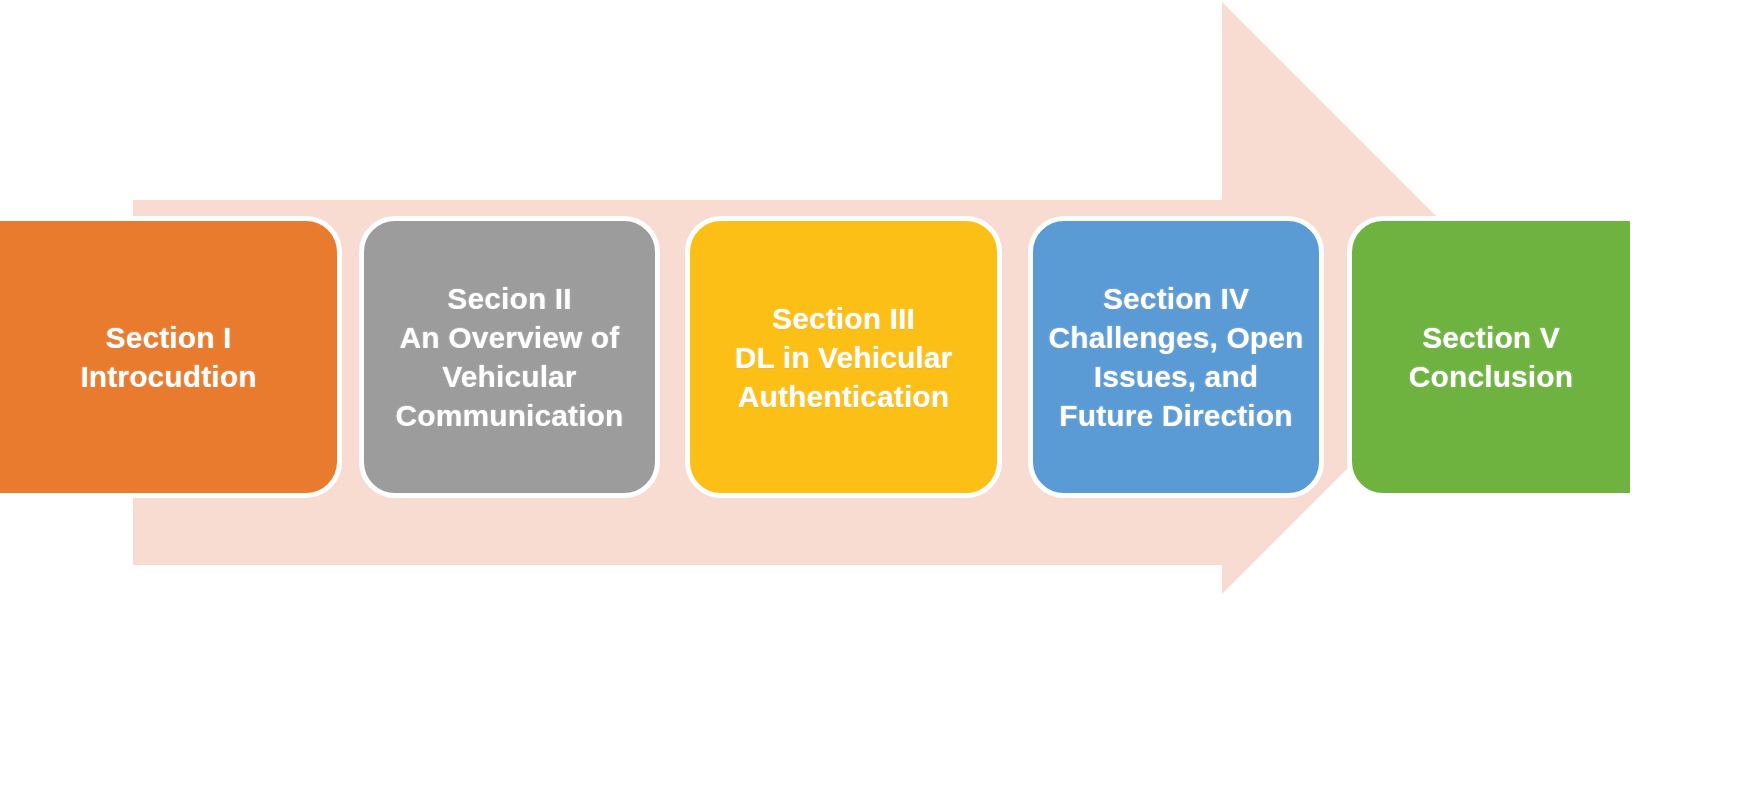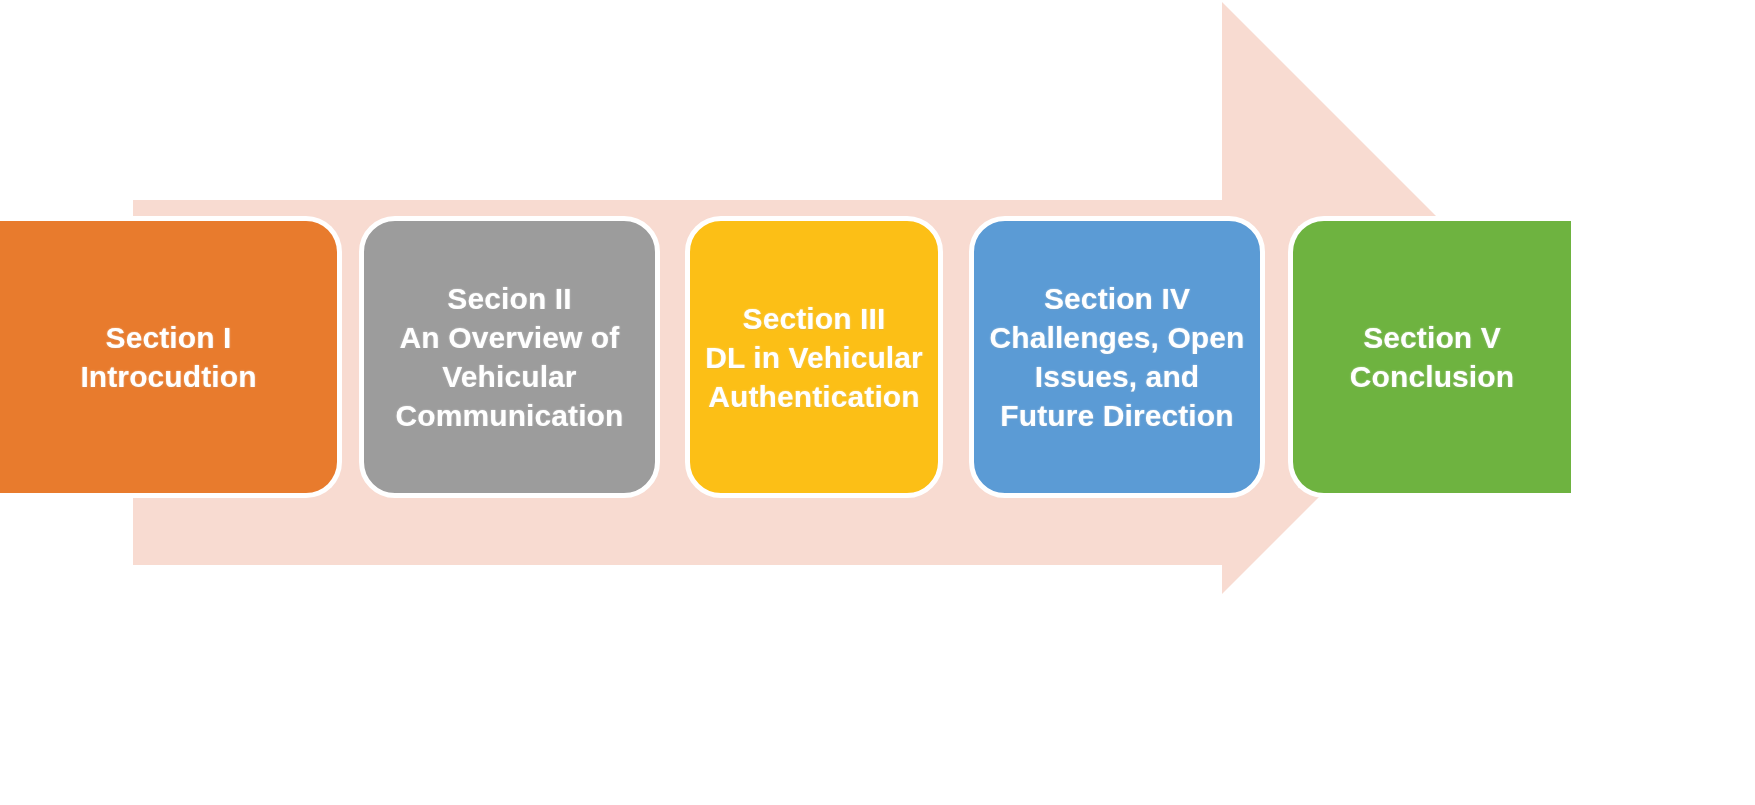--- a/index.html
+++ b/index.html
@@ -68,21 +68,21 @@
 
   .section-label {
     display: block;
     white-space: pre-line;
   }
 
   
   .box-1 { width: 342px; margin-left: 0px;  border-left: none;
            border-top-left-radius: 0; border-bottom-left-radius: 0; }
   .box-2 { width: 301px; margin-left: 17px; }
-  .box-3 { width: 258px; margin-left: 25px; }
+  .box-3 { width: 317px; margin-left: 25px; }
   .box-4 { width: 296px; margin-left: 26px; align-items: center; }
   .box-5 { width: 283px; margin-left: 23px;
            border-right: none;
            border-top-right-radius: 0; border-bottom-right-radius: 0; }
 </style>
 </head>
 <body>
 
 <div id="diagram-root">
 

